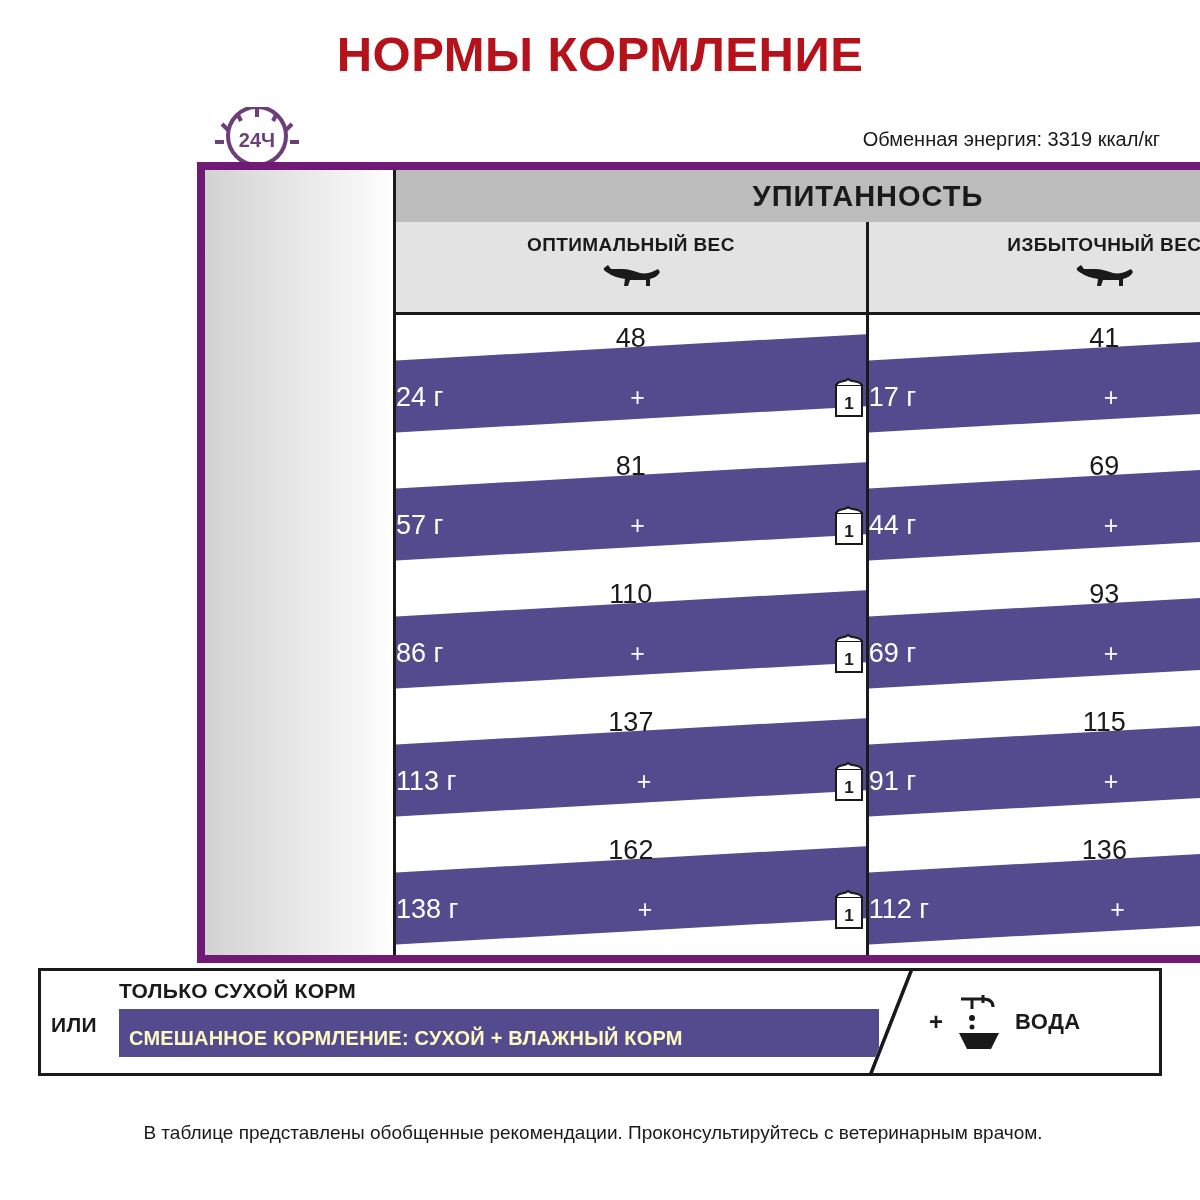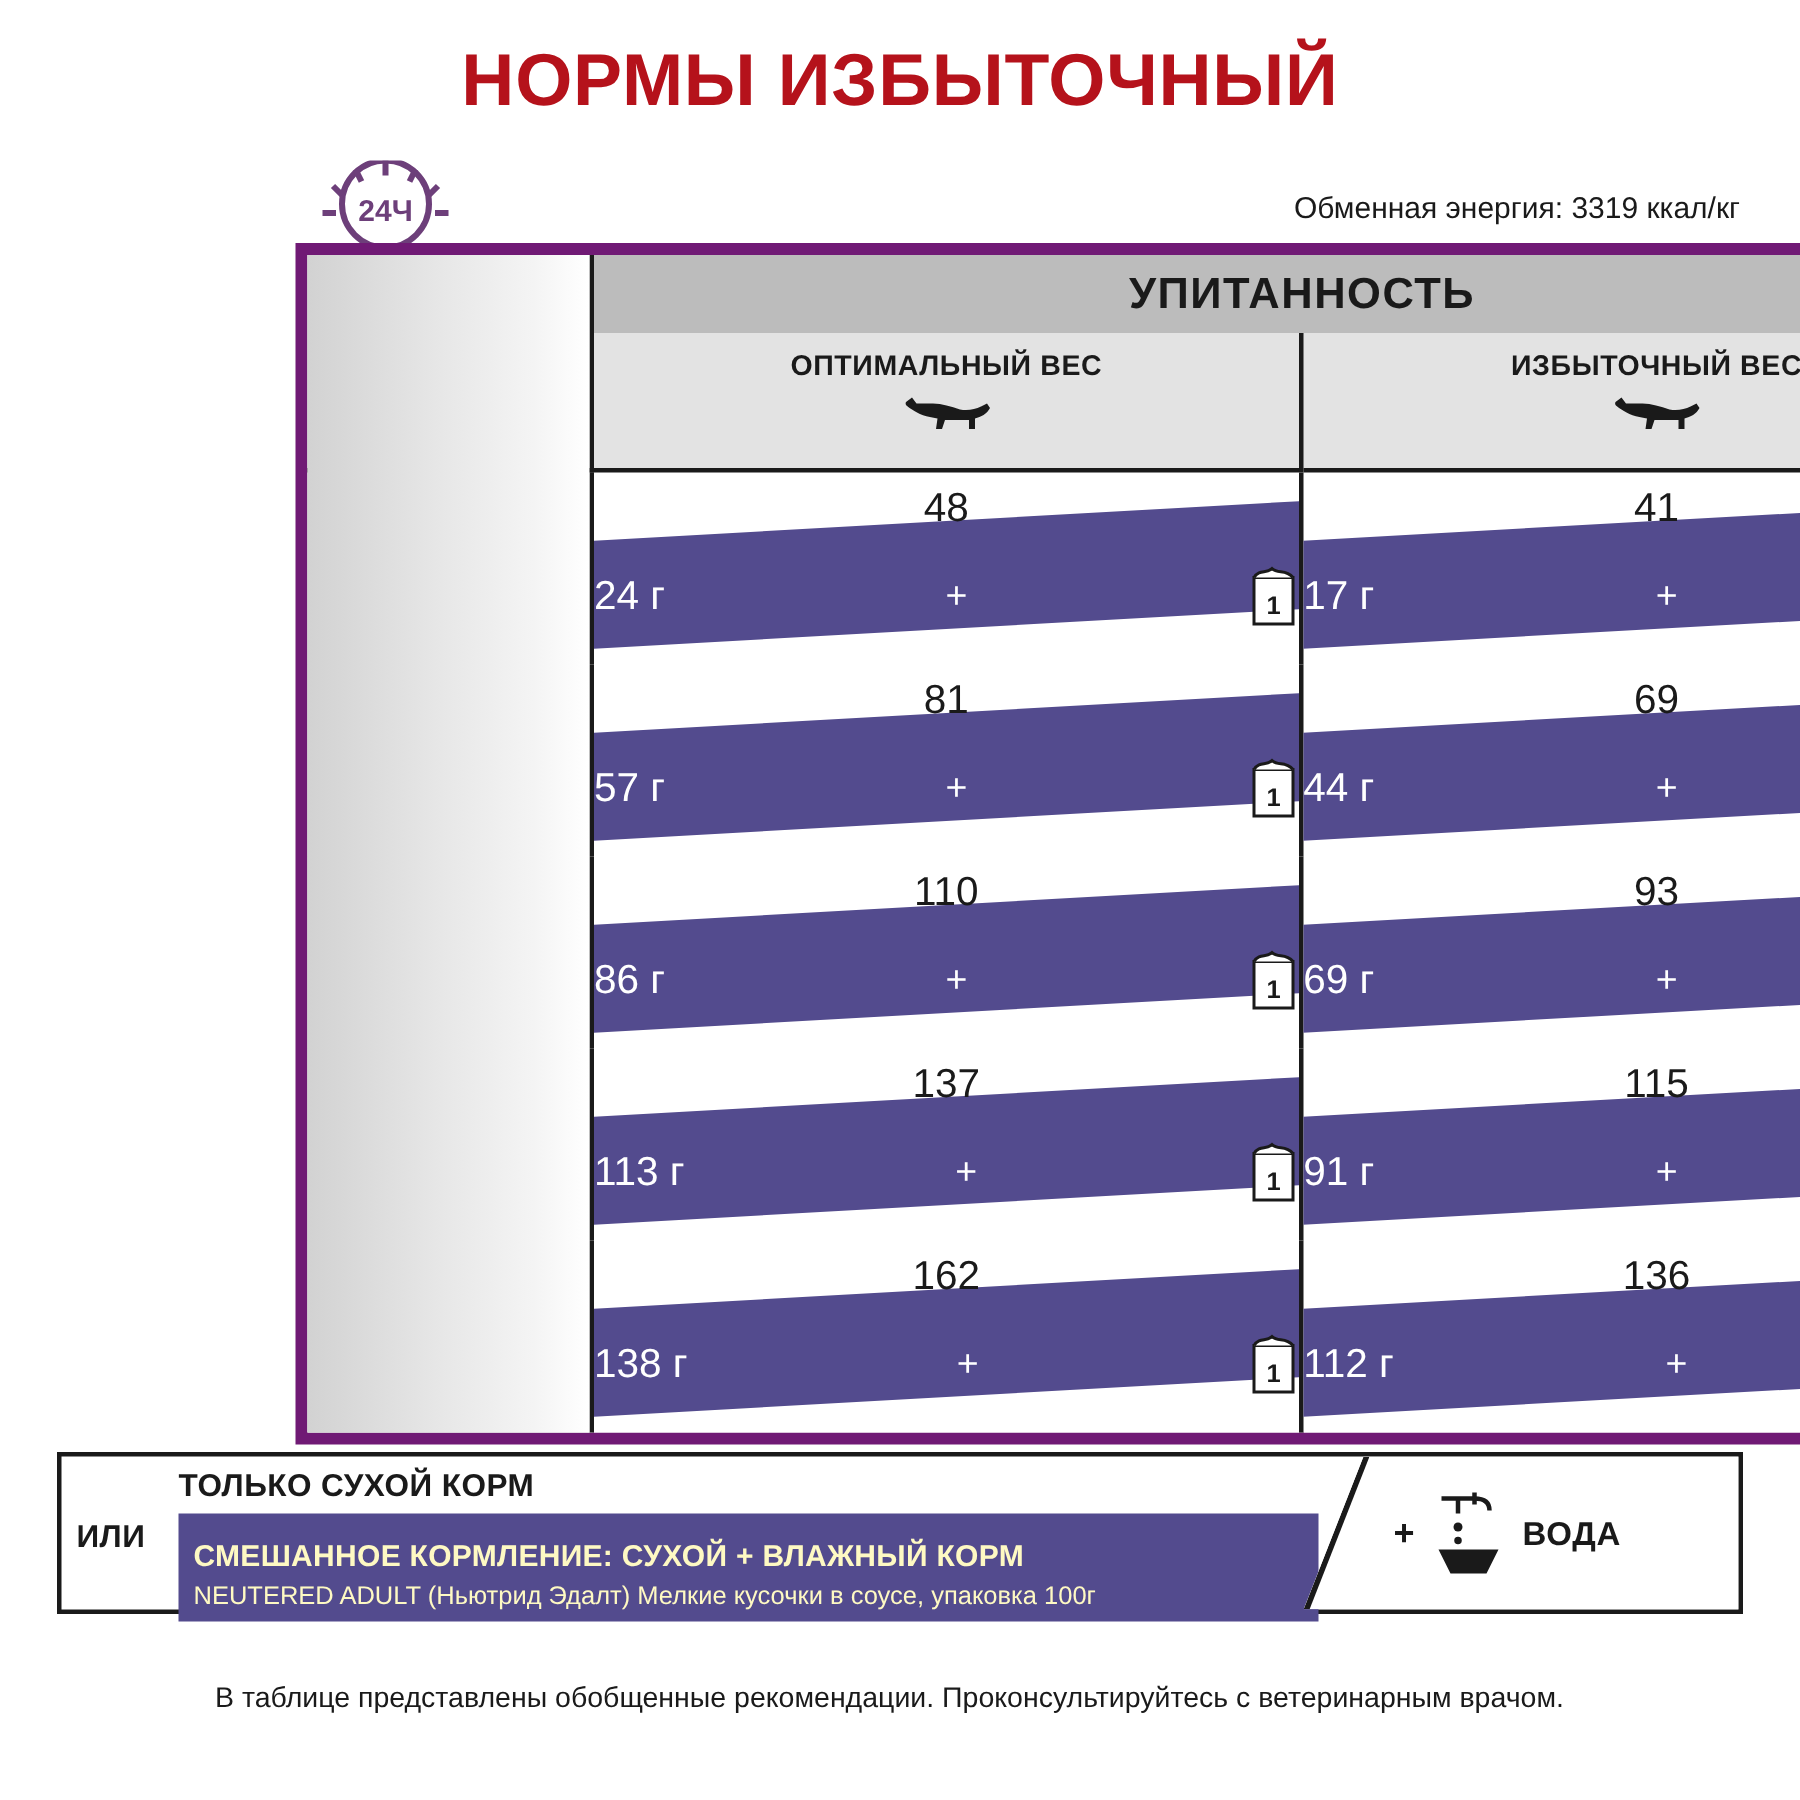--- a/index.html
+++ b/index.html
@@ -273,21 +273,21 @@
     right: 14px;
     top: 1122px;
     text-align: center;
     font-size: 19px;
     color: #1a1a1a;
   }
 </style>
 </head>
 <body>
 
-<div class="title">НОРМЫ ИЗБЫТОЧНЫЙ</div>
+<div class="title">НОРМЫ КОРМЛЕНИЕ</div>
 
 <div class="energy">Обменная энергия: 3319 ккал/кг</div>
 
 <div class="badge24">
   <svg width="104" height="62" viewBox="0 0 104 62">
     <g stroke="#6d3f7a" stroke-width="4" fill="none">
       <path d="M52 58 A29 29 0 0 1 23 29 A29 29 0 0 1 81 29 A29 29 0 0 1 52 58 Z"></path>
     </g>
     <g stroke="#6d3f7a" stroke-width="4">
       <line x1="52" y1="0" x2="52" y2="10"></line>
@@ -500,21 +500,20 @@
     </tr>
   </tbody>
     </table>
 </div>
 
 <div class="legend">
   <div class="ili">ИЛИ</div>
   <div class="dry">ТОЛЬКО СУХОЙ КОРМ</div>
   <div class="mixed">
     <div class="l1">СМЕШАННОЕ КОРМЛЕНИЕ: СУХОЙ + ВЛАЖНЫЙ КОРМ</div>
-    <div class="l2">NEUTERED ADULT (Ньютрид Эдалт) Мелкие кусочки в соусе, упаковка 100г</div>
   </div>
   <div class="water-wedge">
     <div class="water-inner">
       <span class="pl">+</span>
       <span>
         <svg width="52" height="62" viewBox="0 0 52 62">
           <g fill="none" stroke="#1a1a1a" stroke-width="3">
             <path d="M8 10 L30 10"></path>
             <path d="M19 10 L19 20"></path>
             <path d="M30 6 L30 14"></path>

